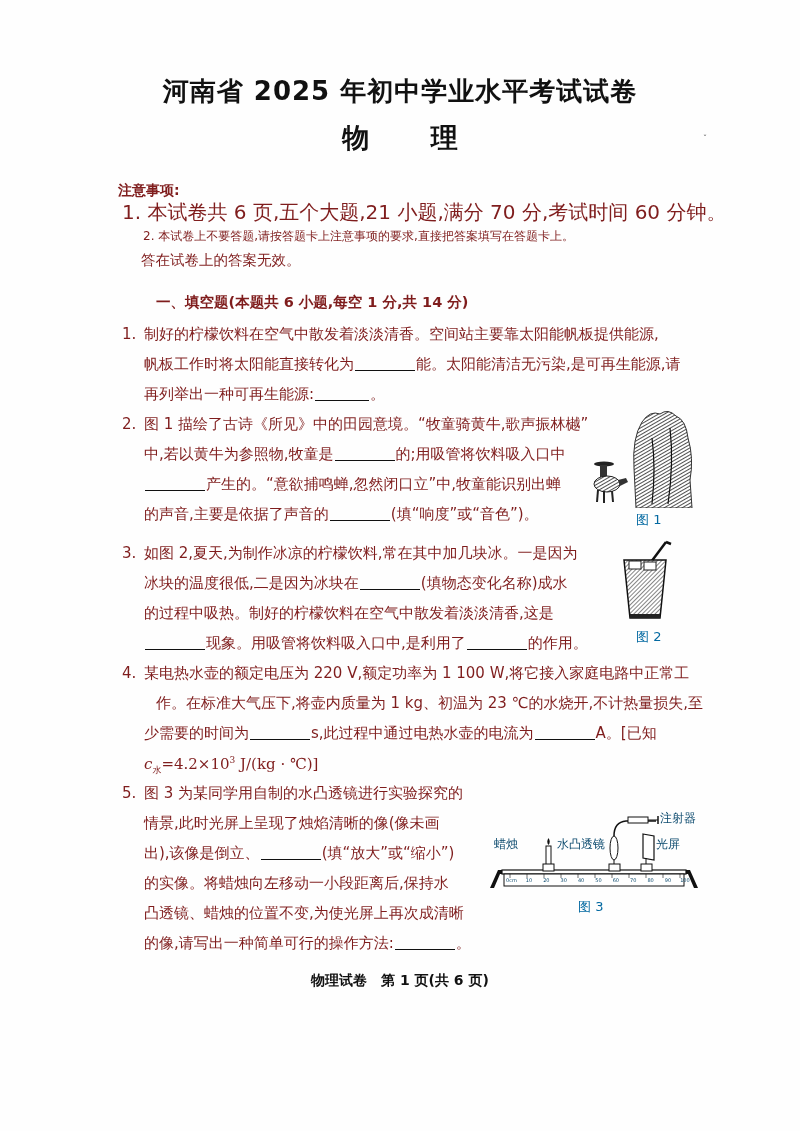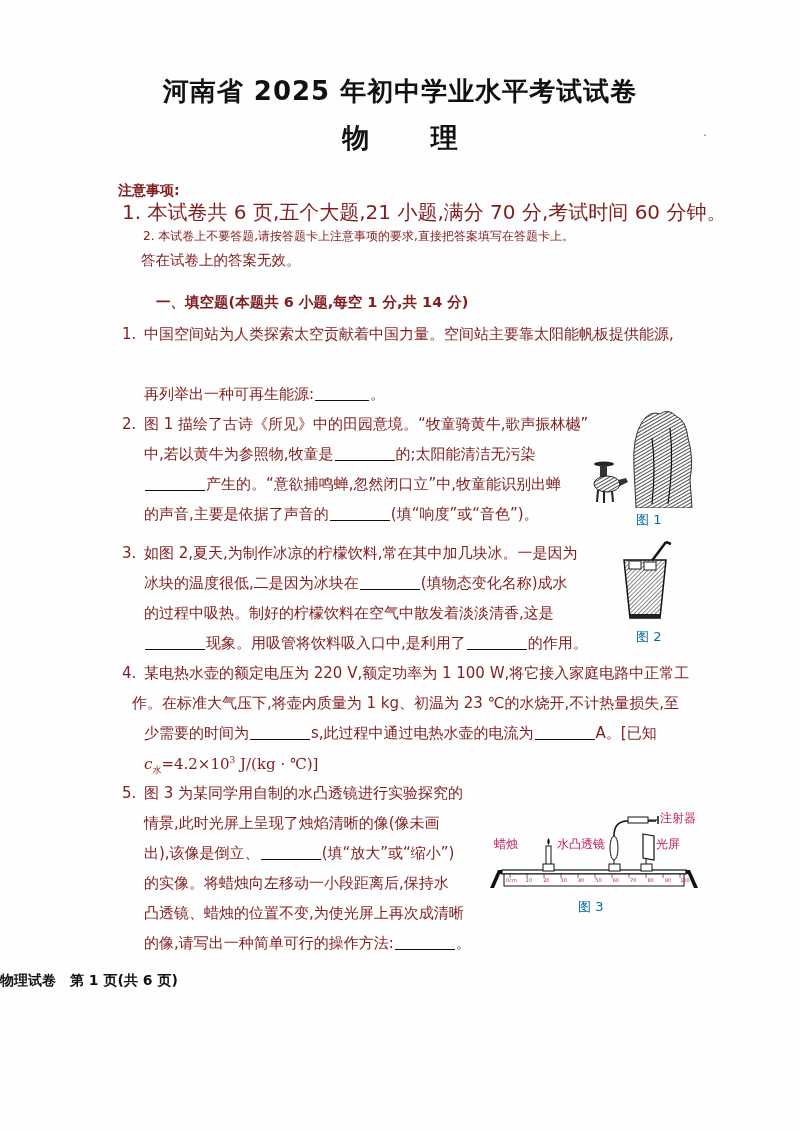--- a/index.html
+++ b/index.html
@@ -11,23 +11,23 @@
   .title-sub { top: 120px; font-size: 27px; }
   .title-sub span { display: inline-block; margin: 0 26px; }
   .mark { position: absolute; left: 703px; top: 134px; font-size: 8px; color: #555; }
   .line { position: absolute; font-size: 15px; line-height: 20px; white-space: nowrap; font-family: "DejaVu Sans", sans-serif; color: #7f1d1d; }
   .bold { font-weight: bold; }
   .blank { display: inline-block; width: 60px; border-bottom: 1.5px solid #111; height: 16px; vertical-align: -2px; margin: 0 1px; }
   .blank.short { width: 54px; }
   .num { display: inline-block; width: 22px; }
   .fig { position: absolute; }
   .fig-caption { position: absolute; font-family: "DejaVu Sans", sans-serif; font-size: 13px; color: #0369a1; }
-  .footer { position: absolute; top: 972px; left: 0; width: 800px; text-align: left; font-family: "DejaVu Sans", sans-serif; font-size: 14px; font-weight: bold; }
+  .footer { position: absolute; top: 972px; left: 0; width: 800px; text-align: center; font-family: "DejaVu Sans", sans-serif; font-size: 14px; font-weight: bold; }
   sub, sup { font-size: 9px; }
-  .fig-label { position: absolute; font-family: "DejaVu Sans", sans-serif; font-size: 12px; color: #be185d; white-space: nowrap; }
+  .fig-label { position: absolute; font-family: "DejaVu Sans", sans-serif; font-size: 12px; color: #0c4a6e; white-space: nowrap; }
 </style>
 </head>
 <body>
 
 <div class="page">
 
   <div class="title title-main">河南省 2025 年初中学业水平考试试卷</div>
   <div class="title title-sub">
     <span>物</span>
     <span>理</span>
@@ -35,31 +35,34 @@
   <div class="mark">ˇ</div>
 
   <div class="line bold" style="left:118px; top:180px; font-size:14px;">注意事项:</div>
   <div class="line" style="left:122px; top:202px; font-size:20px;">1. 本试卷共 6 页,五个大题,21 小题,满分 70 分,考试时间 60 分钟。</div>
   <div class="line" style="left:122px; top:226px; font-size:12px;margin-left:21px;">2. 本试卷上不要答题,请按答题卡上注意事项的要求,直接把答案填写在答题卡上。</div>
   <div class="line" style="left:141px; top:250px; font-size:14.5px;">答在试卷上的答案无效。</div>
 
   <div class="line bold" style="left:132px; top:292px; font-size:14.5px;margin-left:24px;">一、填空题(本题共 6 小题,每空 1 分,共 14 分)</div>
 
   <div class="line" style="left:122px; top:324px;">
-    <span class="num">1.</span><span>中国空间站为人类探索太空贡献着中国力量。空间站主要靠太阳能帆板提供能源,</span>
+    <span class="num">1.</span><span>制好的柠檬饮料在空气中散发着淡淡清香。空间站主要靠太阳能帆板提供能源,</span>
+  </div>
+  <div class="line" style="left:144px; top:354px;">
+    <span>帆板工作时将太阳能直接转化为</span><span class="blank"></span><span>能。太阳能清洁无污染,是可再生能源,请</span>
   </div>
   <div class="line" style="left:144px; top:384px;">
     <span>再列举出一种可再生能源:</span><span class="blank short"></span><span>。</span>
   </div>
 
   <div class="line" style="left:122px; top:414px;">
     <span class="num">2.</span><span>图 1 描绘了古诗《所见》中的田园意境。“牧童骑黄牛,歌声振林樾”</span>
   </div>
   <div class="line" style="left:144px; top:444px;">
-    <span>中,若以黄牛为参照物,牧童是</span><span class="blank"></span><span>的;太阳能清洁无污染</span>
+    <span>中,若以黄牛为参照物,牧童是</span><span class="blank"></span><span>的;用吸管将饮料吸入口中</span>
   </div>
   <div class="line" style="left:144px; top:474px;">
     <span class="blank"></span><span>产生的。“意欲捕鸣蝉,忽然闭口立”中,牧童能识别出蝉</span>
   </div>
   <div class="line" style="left:144px; top:504px;">
     <span>的声音,主要是依据了声音的</span><span class="blank"></span><span>(填“响度”或“音色”)。</span>
   </div>
 
   <svg class="fig" style="left:590px; top:408px;" width="105" height="100" viewBox="0 0 105 100">
     <defs>
@@ -104,21 +107,21 @@
     <path d="M6 20 L48 20 L42 78 L12 78 Z" fill="url(#hatch2)" stroke="#111" stroke-width="1.5"></path>
     <rect x="11" y="21" width="12" height="8" fill="#fff" stroke="#222"></rect>
     <rect x="26" y="22" width="12" height="8" fill="#fff" stroke="#222"></rect>
     <rect x="12" y="74" width="30" height="4" fill="#222"></rect>
   </svg>
   <div class="fig-caption" style="left:636px; top:628px;">图 2</div>
 
   <div class="line" style="left:122px; top:663px;">
     <span class="num">4.</span><span>某电热水壶的额定电压为 220 V,额定功率为 1 100 W,将它接入家庭电路中正常工</span>
   </div>
-  <div class="line" style="left:132px; top:693px;">作。在标准大气压下,将壶内质量为 1 kg、初温为 23 ℃的水烧开,不计热量损失,至</div>
+  <div class="line" style="left:156px; top:693px;">作。在标准大气压下,将壶内质量为 1 kg、初温为 23 ℃的水烧开,不计热量损失,至</div>
   <div class="line" style="left:144px; top:723px;">
     <span>少需要的时间为</span><span class="blank"></span><span>s,此过程中通过电热水壶的电流为</span><span class="blank"></span><span>A。[已知</span>
   </div>
   <div class="line" style="left:144px; top:750px; font-family:'DejaVu Serif', serif;">
     <i>c</i><sub>水</sub><span>=4.2×10</span><sup>3</sup><span> J/(kg · ℃)]</span>
   </div>
 
   <div class="line" style="left:122px; top:783px;">
     <span class="num">5.</span><span>图 3 为某同学用自制的水凸透镜进行实验探究的</span>
   </div>

